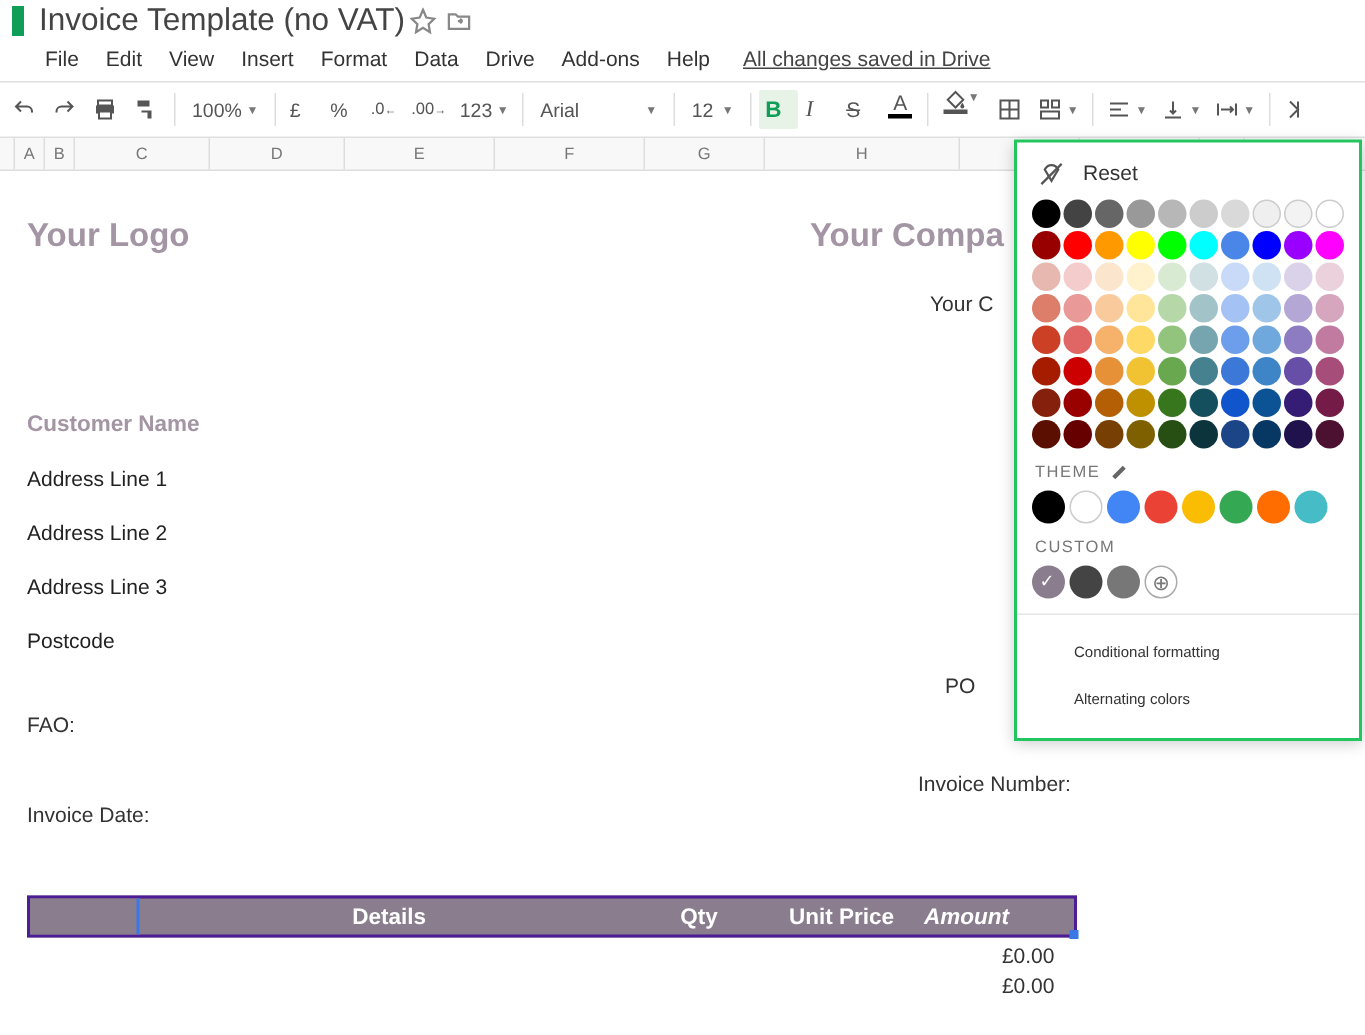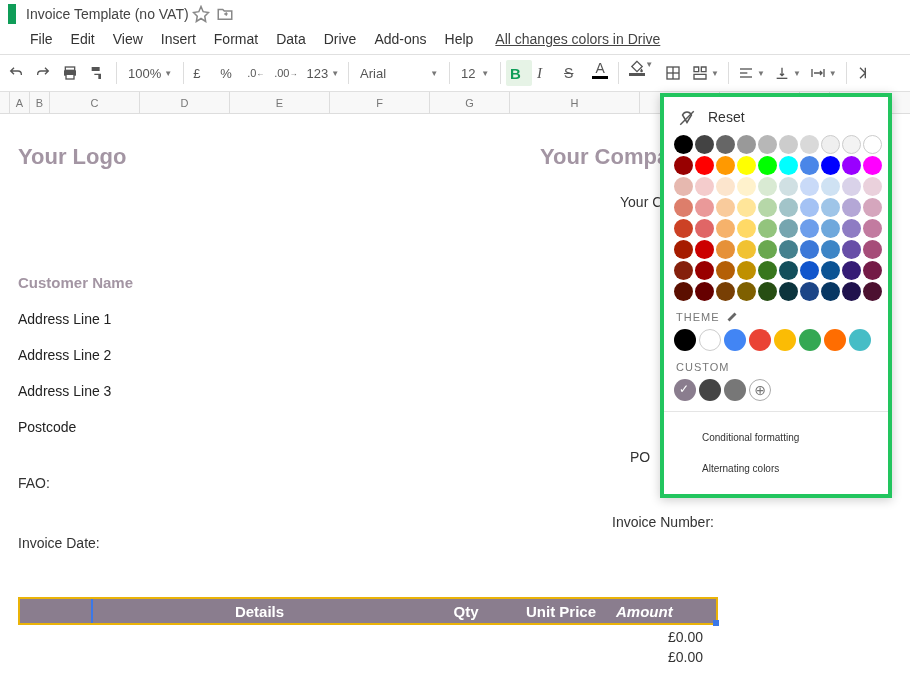--- a/index.html
+++ b/index.html
@@ -1,20 +1,20 @@
 <!DOCTYPE html>
 <html><head>
 <meta charset="utf-8">
 <style>
 * { box-sizing: border-box; margin: 0; padding: 0; }
 body { font-family: Arial, sans-serif; font-size: 13px; color: #333; background: #fff; width: 910px; height: 690px; overflow: hidden; position: relative; }
 
 .titlebar { display: flex; align-items: center; padding: 4px 8px; height: 28px; }
 .app-icon { width: 8px; height: 20px; background: #0f9d58; margin-right: 10px; }
-.doc-title { font-size: 14px; color: #444; }
+.doc-title { font-size: 21px; color: #444; }
 .star-icon, .folder-icon { width: 18px; height: 18px; margin: 0 3px; color: #888; cursor: pointer; }
 
 .menubar { display: flex; align-items: center; padding: 2px 8px 6px 22px; height: 26px; gap: 2px; font-size: 14px; color: #333; }
 .menuitem { padding: 4px 8px; cursor: pointer; }
 .drive-status { margin-left: 12px; text-decoration: underline; color: #444; cursor: pointer; }
 
 .toolbar { display: flex; align-items: center; height: 38px; border-top: 1px solid #e0e0e0; border-bottom: 1px solid #e0e0e0; padding: 0 4px; gap: 1px; }
 .tbtn { height: 26px; min-width: 26px; display: flex; align-items: center; justify-content: flex-start; padding: 0 4px; cursor: pointer; border-radius: 2px; color: #555; }
 .tbtn.active { background: #e6f3e6; color: #0f9d58; font-weight: bold; }
 .tsep { width: 1px; height: 22px; background: #ddd; margin: 0 4px; }
@@ -29,30 +29,30 @@
 .logo-text { font-size: 22px; font-weight: bold; color: #a395a3; margin-top: 18px; }
 .company-text { font-size: 22px; font-weight: bold; color: #a395a3; position: absolute; left: 540px; top: 30px; }
 .your-c { position: absolute; left: 620px; top: 80px; font-size: 14px; }
 .customer-name { font-size: 15px; font-weight: bold; color: #a395a3; margin-top: 104px; }
 .addr { font-size: 14px; color: #222; margin-top: 20px; }
 .fao { margin-top: 40px; font-size: 14px; }
 .po { position: absolute; left: 630px; top: 335px; font-size: 14px; }
 .inv-date { margin-top: 44px; font-size: 14px; }
 .inv-num { position: absolute; left: 612px; top: 400px; font-size: 14px; }
 
-.table-header { display: flex; background: #8a7d8e; color: #fff; font-weight: bold; height: 28px; align-items: center; margin-top: 46px; width: 700px; border: 2px solid #eab308; font-size: 15px; position: relative; }
+.table-header { display: flex; background: #8a7d8e; color: #fff; font-weight: bold; height: 28px; align-items: center; margin-top: 46px; width: 700px; border: 2px solid #4c1d95; font-size: 15px; position: relative; }
 .table-header::after { content: ''; position: absolute; right: -3px; bottom: -3px; width: 6px; height: 6px; background: #3b78e7; }
 .th-cell1 { width: 73px; border-right: 2px solid #3b78e7; height: 100%; background: #8a7d8e; }
 .th-details { flex: 1; text-align: center; }
 .th-qty { width: 80px; text-align: center; }
 .th-unit { width: 110px; text-align: center; }
 .th-amount { width: 100px; text-align: left; padding-right: 10px; font-style: italic; }
 .amount-row { width: 700px; text-align: right; padding-right: 15px; font-size: 14px; margin-top: 4px; }
 
-.color-picker { position: absolute; left: 660px; top: 93px; width: 232px; background: #fff; border: 4px solid #22c55e; box-shadow: 0 2px 10px rgba(0,0,0,0.2); padding: 10px; z-index: 100; }
+.color-picker { position: absolute; left: 676px; top: 93px; width: 232px; background: #fff; border: 2px solid #22c55e; box-shadow: 0 2px 10px rgba(0,0,0,0.2); padding: 10px; z-index: 100; }
 .cp-reset { display: flex; align-items: center; gap: 14px; padding: 2px 4px 10px 4px; cursor: pointer; font-size: 14px; }
 .cp-reset-icon { width: 16px; height: 16px; position: relative; }
 .cp-grid { display: grid; grid-template-columns: repeat(10, 19px); gap: 2px; margin-bottom: 6px; }
 .swatch { width: 19px; height: 19px; border-radius: 50%; cursor: pointer; }
 .swatch.bordered { border: 1px solid #ccc; }
 .cp-section { font-size: 11px; color: #777; letter-spacing: 1px; margin: 10px 0 6px 2px; display: flex; align-items: center; gap: 6px; }
 .pencil-icon { width: 12px; height: 12px; color: #666; cursor: pointer; }
 .cp-theme-row, .cp-custom-row { display: flex; gap: 3px; margin-bottom: 8px; }
 .tswatch { width: 22px; height: 22px; border-radius: 50%; cursor: pointer; }
 .tswatch.bordered { border: 1px solid #ccc; }
@@ -86,21 +86,21 @@
 <div class="menubar">
   <div class="menuitem">File</div>
   <div class="menuitem">Edit</div>
   <div class="menuitem">View</div>
   <div class="menuitem">Insert</div>
   <div class="menuitem">Format</div>
   <div class="menuitem">Data</div>
   <div class="menuitem">Drive</div>
   <div class="menuitem">Add-ons</div>
   <div class="menuitem">Help</div>
-  <div class="drive-status">All changes colors in Drive</div>
+  <div class="drive-status">All changes saved in Drive</div>
 </div>
 
 <div class="toolbar">
   <div class="tbtn">
       <svg width="16" height="16" viewBox="0 0 24 24" fill="none" stroke="#555" stroke-width="2">
         <path d="M9 14l-5-5 5-5M4 9h11a5 5 0 015 5v1"></path>
       </svg>
     </div>
   <div class="tbtn">
       <svg width="16" height="16" viewBox="0 0 24 24" fill="none" stroke="#555" stroke-width="2">

